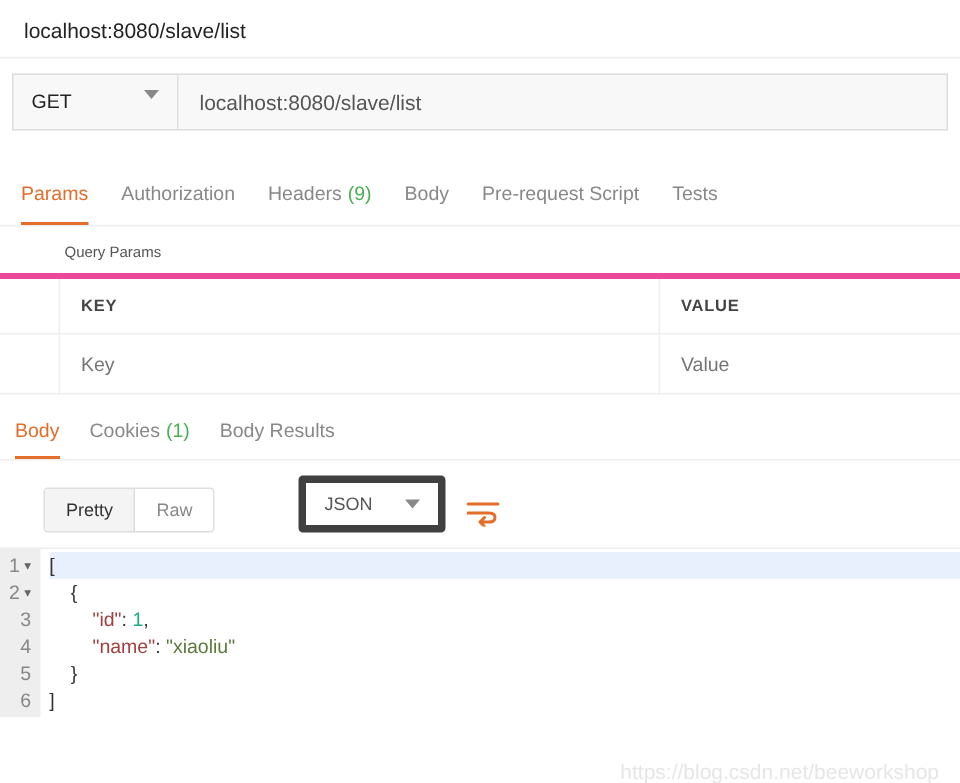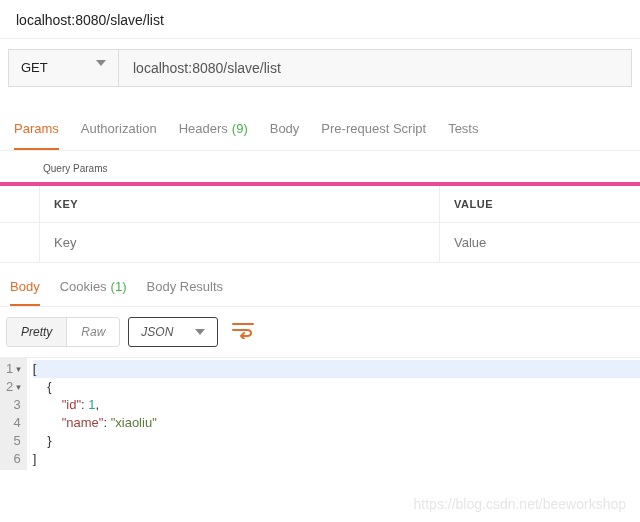--- a/index.html
+++ b/index.html
@@ -20,39 +20,39 @@
   .params-head > div, .params-row > div { padding: 12px 14px; border-bottom: 1px solid #eee; }
   .col-drag { width: 40px; border-right: 1px solid #eee; }
   .col-key { flex: 1; border-right: 1px solid #eee; }
   .col-val { width: 200px; }
   .params-head { font-size: 11px; font-weight: 600; color: #444; letter-spacing: 0.5px; }
   .params-row input { border: none; width: 100%; font-size: 13px; color: #aaa; outline: none; background: transparent; }
   .resp-tabs { display: flex; gap: 20px; padding: 16px 10px 0; border-bottom: 1px solid #eee; }
   .resp-tab { padding-bottom: 10px; cursor: pointer; color: #888; font-size: 13px; border-bottom: 2px solid transparent; }
   .resp-tab.active { color: #e36d2a; border-bottom-color: #e36d2a; }
   .resp-tab .count { color: #4caf50; margin-left: 4px; }
-  .body-tools { display: flex; align-items: flex-start; gap: 8px; padding: 10px 6px; font-style: italic; }
+  .body-tools { display: flex; align-items: flex-end; gap: 8px; padding: 10px 29px; }
   .view-seg { display: flex; border: 1px solid #ddd; border-radius: 3px; overflow: hidden; }
   .view-seg span { padding: 7px 14px; font-size: 12px; color: #888; cursor: pointer; border-right: 1px solid #ddd; }
   .view-seg span:last-child { border-right: none; }
   .view-seg span.active { background: #f4f4f4; color: #333; }
-  .fmt-sel { display: flex; align-items: center; gap: 22px; padding: 7px 12px; border: 1px solid #404040; border-radius: 3px; font-size: 12px; color: #555; cursor: pointer; }
+  .fmt-sel { display: flex; align-items: center; gap: 22px; padding: 7px 12px; border: 5px solid #404040; border-radius: 3px; font-size: 12px; color: #555; cursor: pointer; margin-left: 48px; }
   .wrap-btn { padding: 4px 6px; cursor: pointer; }
   .wrap-btn svg { display: block; }
   .code-area { display: flex; font-family: Consolas, Monaco, monospace; font-size: 13px; border-top: 1px solid #eee; }
   .gutter { background: #eee; color: #888; text-align: right; padding: 2px 0; user-select: none; }
   .gutter div { padding: 0 6px; line-height: 18px; height: 18px; display: flex; justify-content: flex-end; align-items: center; gap: 3px; }
   .fold { font-size: 9px; color: #666; }
   .code { padding: 2px 0 2px 6px; flex: 1; }
   .code .line { line-height: 18px; height: 18px; white-space: pre; }
   .code .line.hl { background: #e8f0fe; }
   .tok-key { color: #a04040; }
   .tok-num { color: #2a8; }
   .tok-str { color: #5a7a3a; }
-  .watermark { position: absolute; bottom: 10px; right: 14px; color: #e6e6e6; font-size: 14px; }
+  .watermark { position: absolute; bottom: 0; right: 14px; color: #e6e6e6; font-size: 14px; }
 </style>
 </head>
 <body>
 
 <div class="url-bar">localhost:8080/slave/list</div>
 
 <div class="req-row">
   <div class="method-sel">
     <span>GET</span>
     <span class="spacer"></span>

